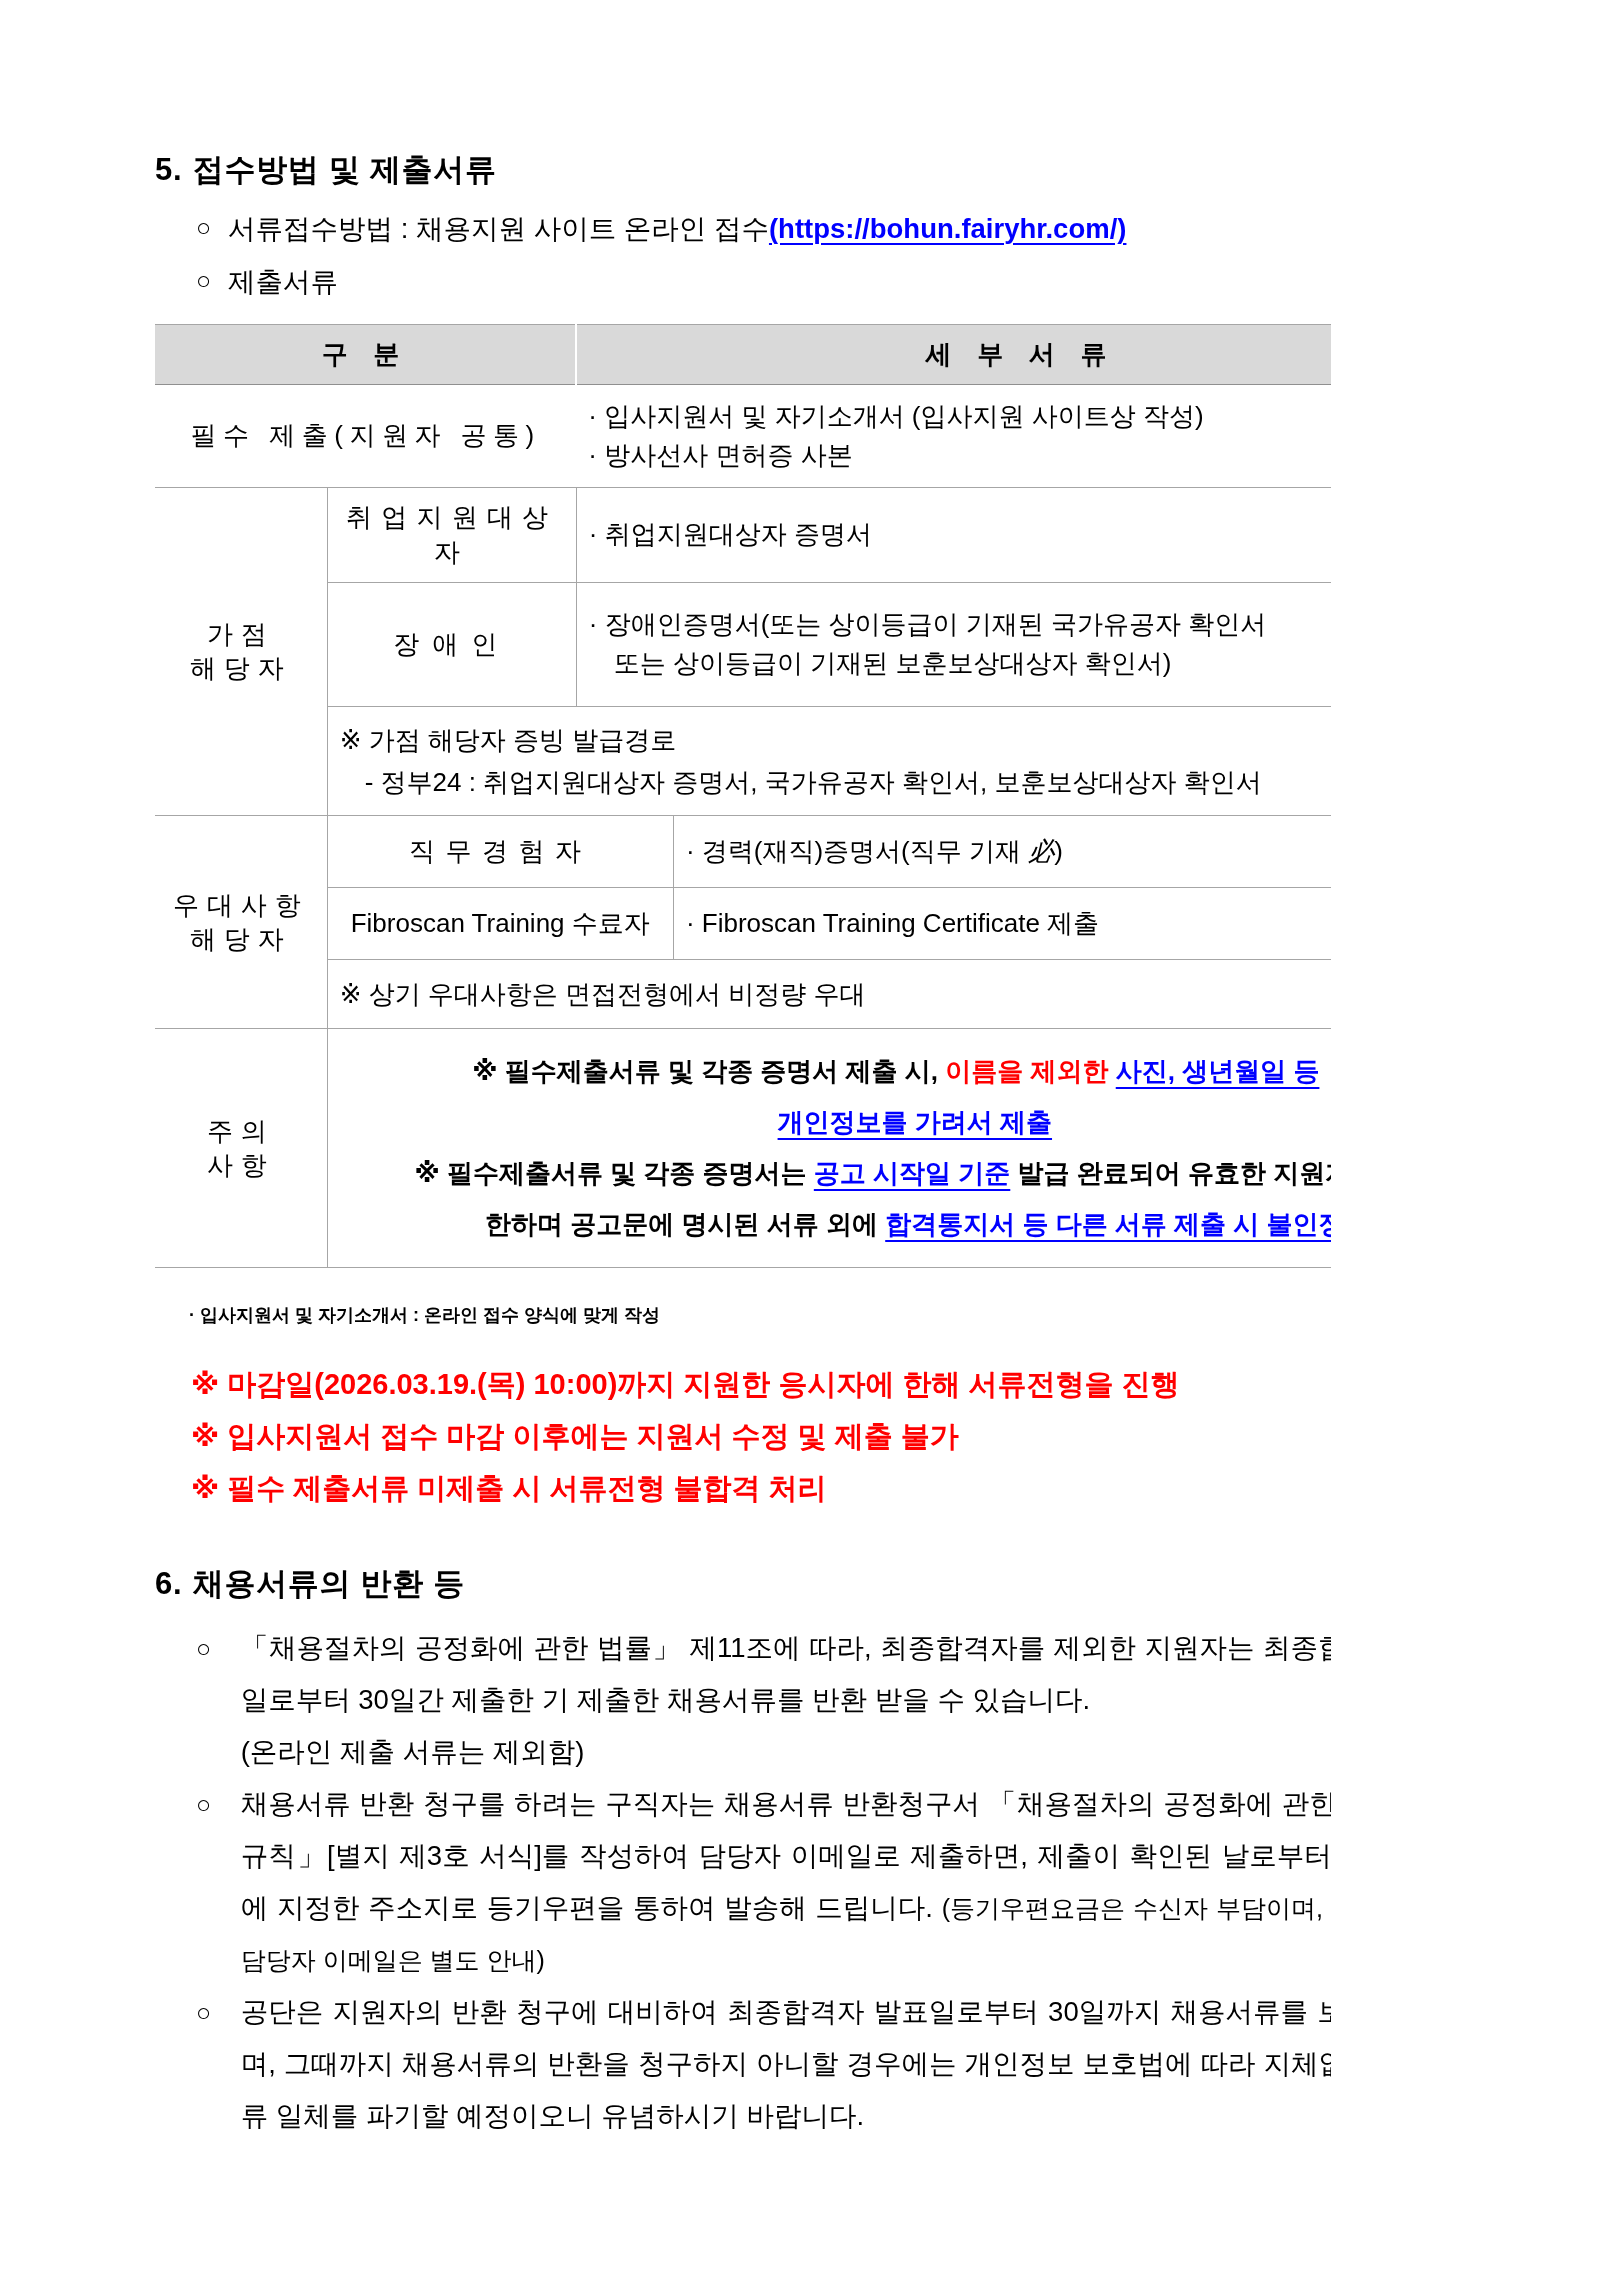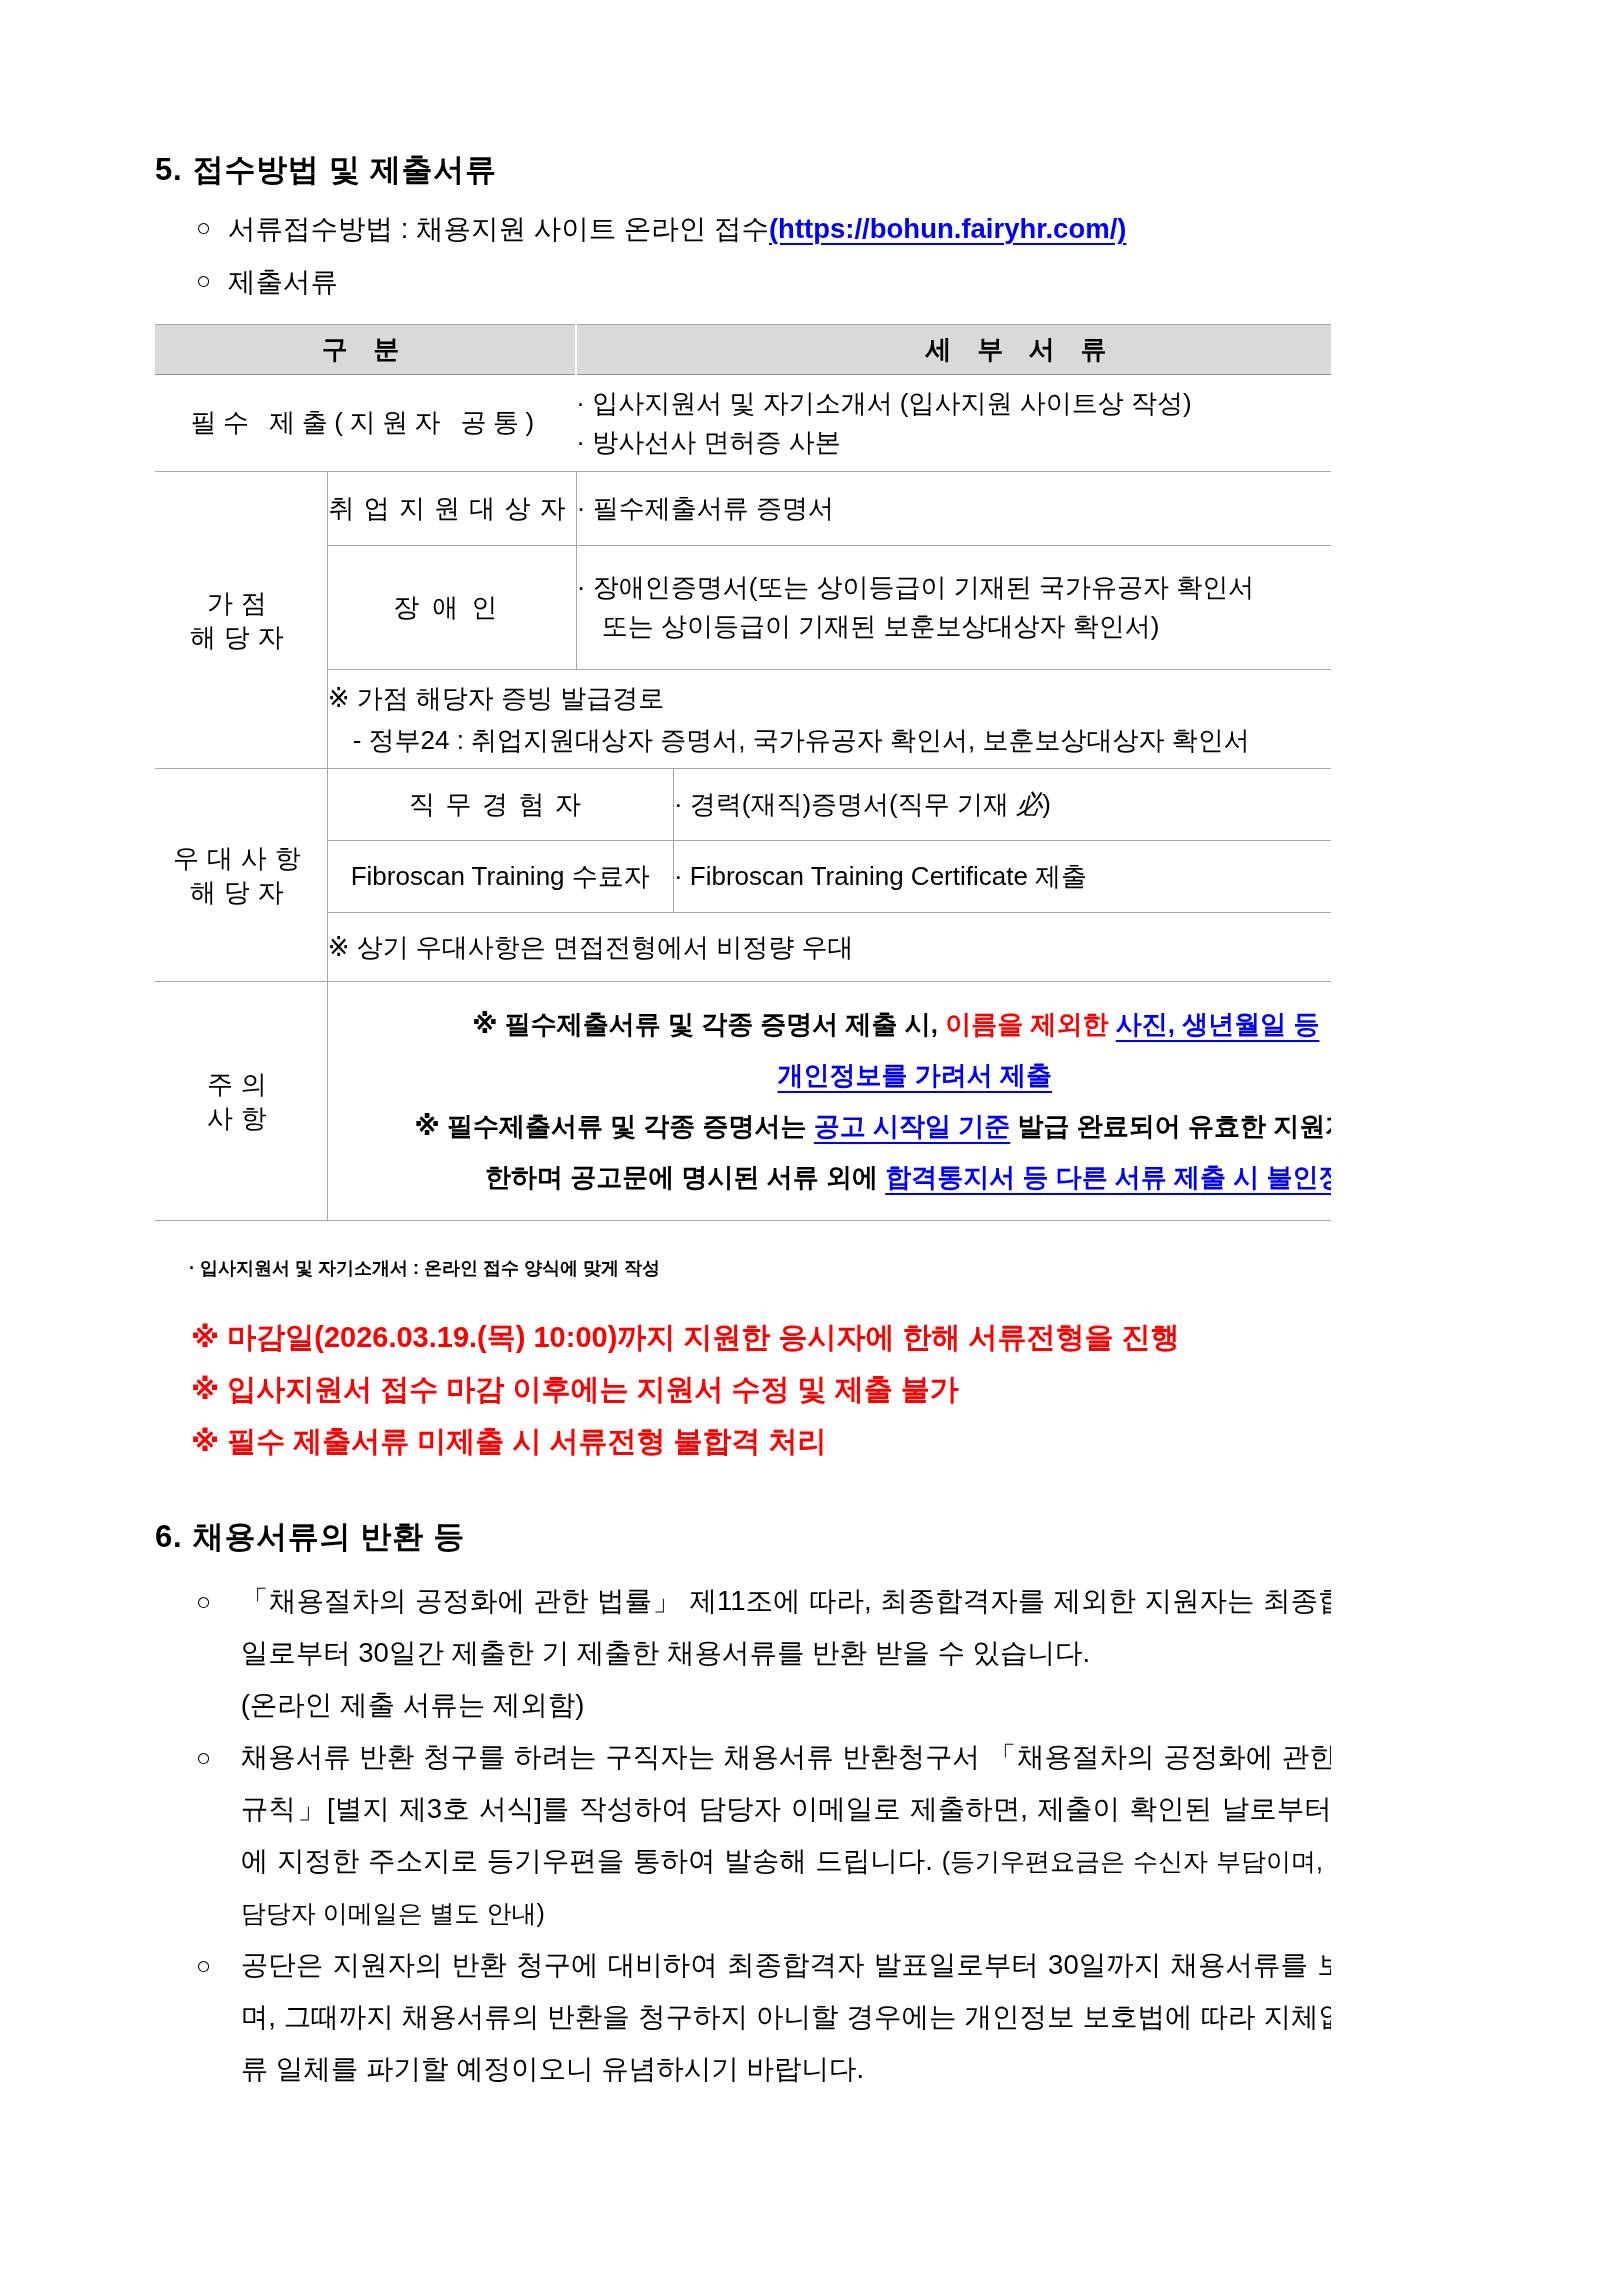--- a/index.html
+++ b/index.html
@@ -17,21 +17,21 @@
   
   .obullet { margin:19.6px 0 0 41px; font-size:27.5px; line-height:39px; }
   .obullet .omark { font-size:25px; margin-right:17px; position:relative; top:-1.3px; }
   .link { color:#0000ff; font-weight:bold; text-decoration:underline;
           text-decoration-thickness:2px; text-underline-offset:4.6px; }
   .mb2 { margin-top:13px; }
 
   
   table.docs { border-collapse:collapse; table-layout:fixed; width:1309px; margin-top:22px; }
   col.c1 { width:172px; } col.c2 { width:249px; } col.c3 { width:97px; } col.c4 { width:790px; }
-  table.docs td, table.docs th { padding:0; vertical-align:middle; font-size:26px; }
+  table.docs td, table.docs th { padding:12px; vertical-align:middle; font-size:26px; }
   tr.hrow { height:50px; }
   .th { background:#d9d9d9; font-weight:bold; font-size:27.5px; text-align:center;
         letter-spacing:9.2px; border-top:1.3px solid #a6a6a6; border-bottom:1.3px solid #8f8f8f; }
   .thB { border-left:2.6px solid #ffffff; }
   table.docs tbody tr { border-bottom:1.3px solid #a6a6a6; }
   .vl { border-left:1.3px solid #a6a6a6; }
   .cc { text-align:center; }
   .cd { text-align:left; padding:9.2px 6.5px 9.2px 10.5px; line-height:39px; }
   .notecell { padding:9.2px 6.5px 9.2px 13px; line-height:42px; }
   .ind { margin-left:25px; }
@@ -105,21 +105,21 @@
           <div>· 방사선사 면허증 사본</div>
         </td>
       </tr>
 
       <tr class="r-b1">
         <td rowspan="3" class="cc glabel">
           <div>가점</div>
           <div>해당자</div>
         </td>
         <td class="cc vl sp14">취업지원대상자</td>
-        <td colspan="2" class="cd vl">· 필수제출서류 증명서</td>
+        <td colspan="2" class="cd vl">· 취업지원대상자 증명서</td>
       </tr>
 
       <tr class="r-b2">
         <td class="cc vl sp20">장애인</td>
         <td colspan="2" class="cd vl">
           <div>· 장애인증명서(또는 상이등급이 기재된 국가유공자 확인서</div>
           <div class="ind">또는 상이등급이 기재된 보훈보상대상자 확인서)</div>
         </td>
       </tr>
 

